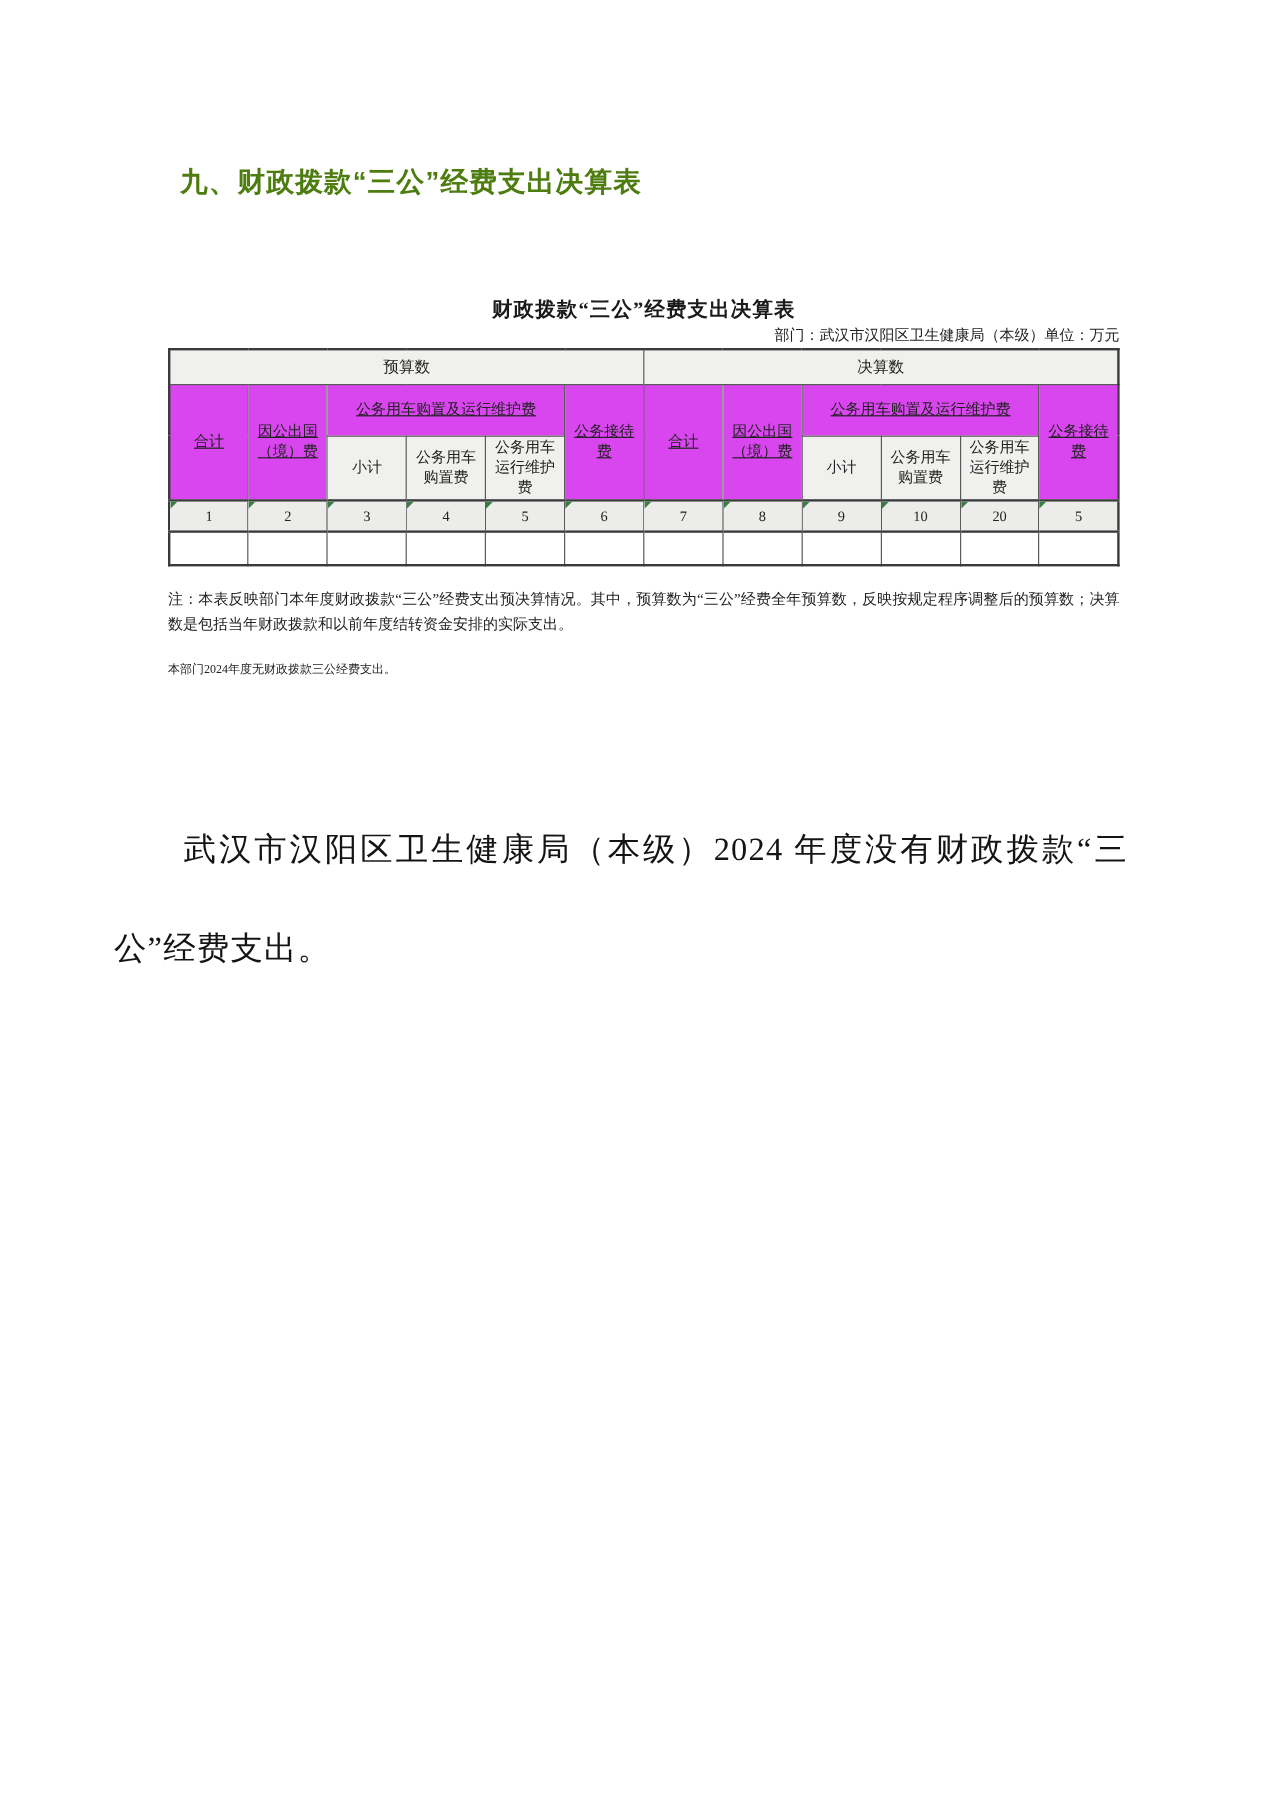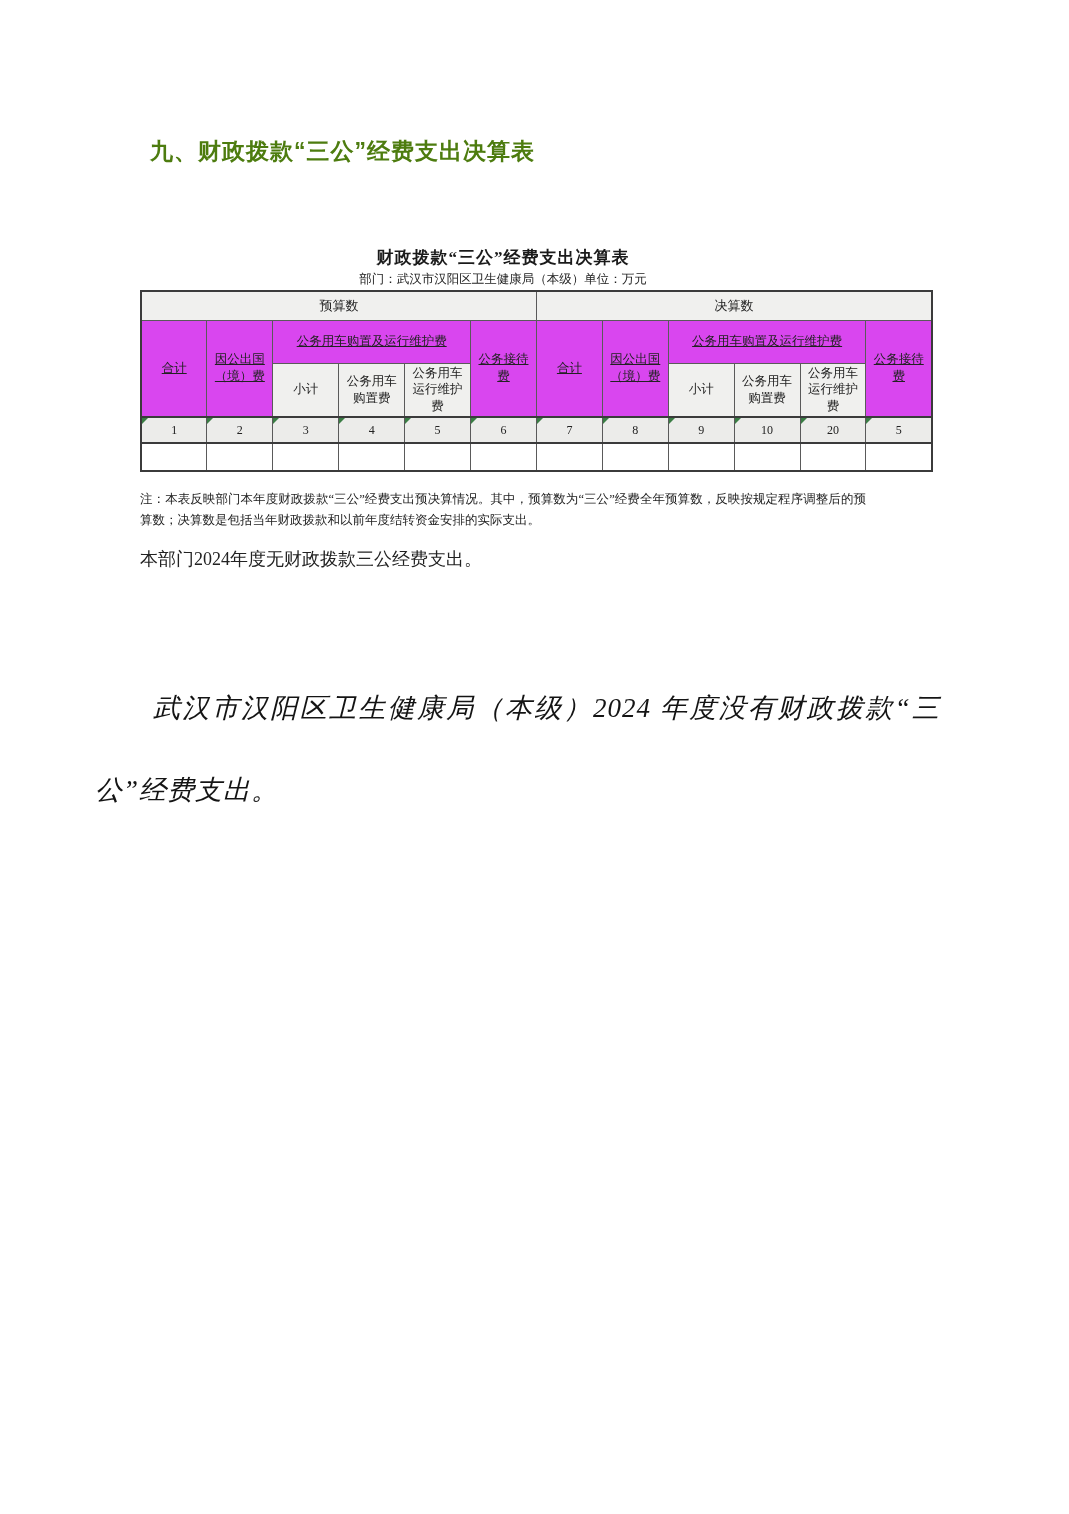--- a/index.html
+++ b/index.html
@@ -23,39 +23,39 @@
     left:150px; top:136px;
     font-family:"Liberation Sans","DejaVu Sans",sans-serif;
     font-size:23px;
     font-weight:bold;
     letter-spacing:1px;
     color:#4d7c0f;
     white-space:nowrap;
   }
 
   
-  .sheet { position:absolute; left:140px; top:246px; width:726px; }
+  .sheet { position:absolute; left:140px; top:246px; width:793px; }
 
   .sheet-title {
     text-align:center;
     font-size:17px;
     font-weight:bold;
     color:#1a1a1a;
     letter-spacing:1px;
   }
   .form-code {
     margin-top:16px;
     text-align:right;
     font-size:12px;
     color:#222;
     line-height:14px;
   }
   .meta-row {
     display:flex;
-    justify-content:center;
+    justify-content:flex-end;
     align-items:flex-end;
     font-size:12.5px;
     color:#222;
     line-height:16px;
     margin-top:2px;
     margin-bottom:3px;
   }
 
   table.accounts {
     width:793px;
@@ -96,38 +96,37 @@
 
   .table-note {
     margin-top:17px;
     font-size:12.5px;
     line-height:21px;
     text-align:justify;
     color:#222;
   }
   .no-expense-note {
     margin-top:19px;
-    font-size:18px;
+    font-size:10px;
     line-height:18px;
     color:#222;
   }
 
   
   .closing {
     position:absolute;
     left:95px; top:667px;
     width:845px;
     font-size:27px;
     line-height:82px;
     letter-spacing:1px;
     text-indent:58px;
     text-align:justify;
     color:#141414;
     font-family:"Liberation Serif","DejaVu Serif",serif;
-    font-style:italic;
   }
 </style>
 </head>
 <body>
 
 <div class="page">
 
   <div class="doc-heading">九、财政拨款“三公”经费支出决算表</div>
 
   <div class="sheet">

